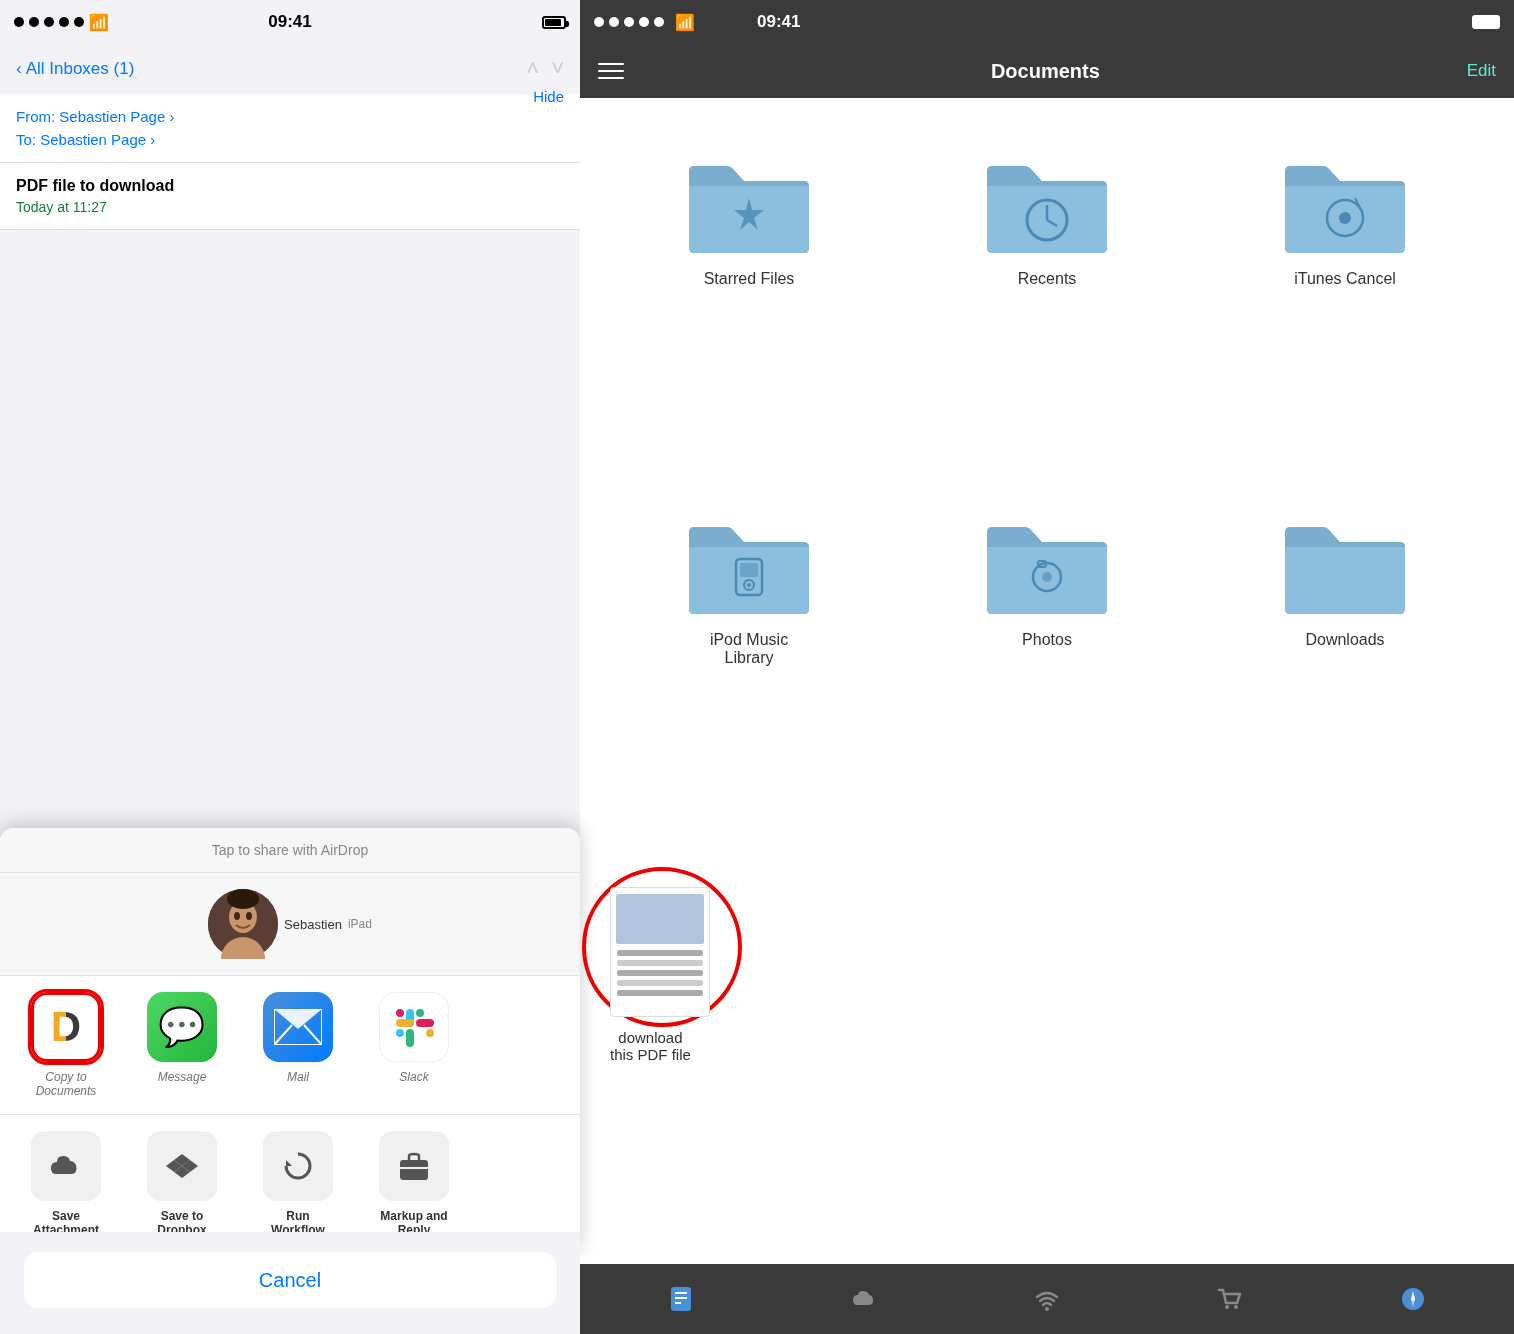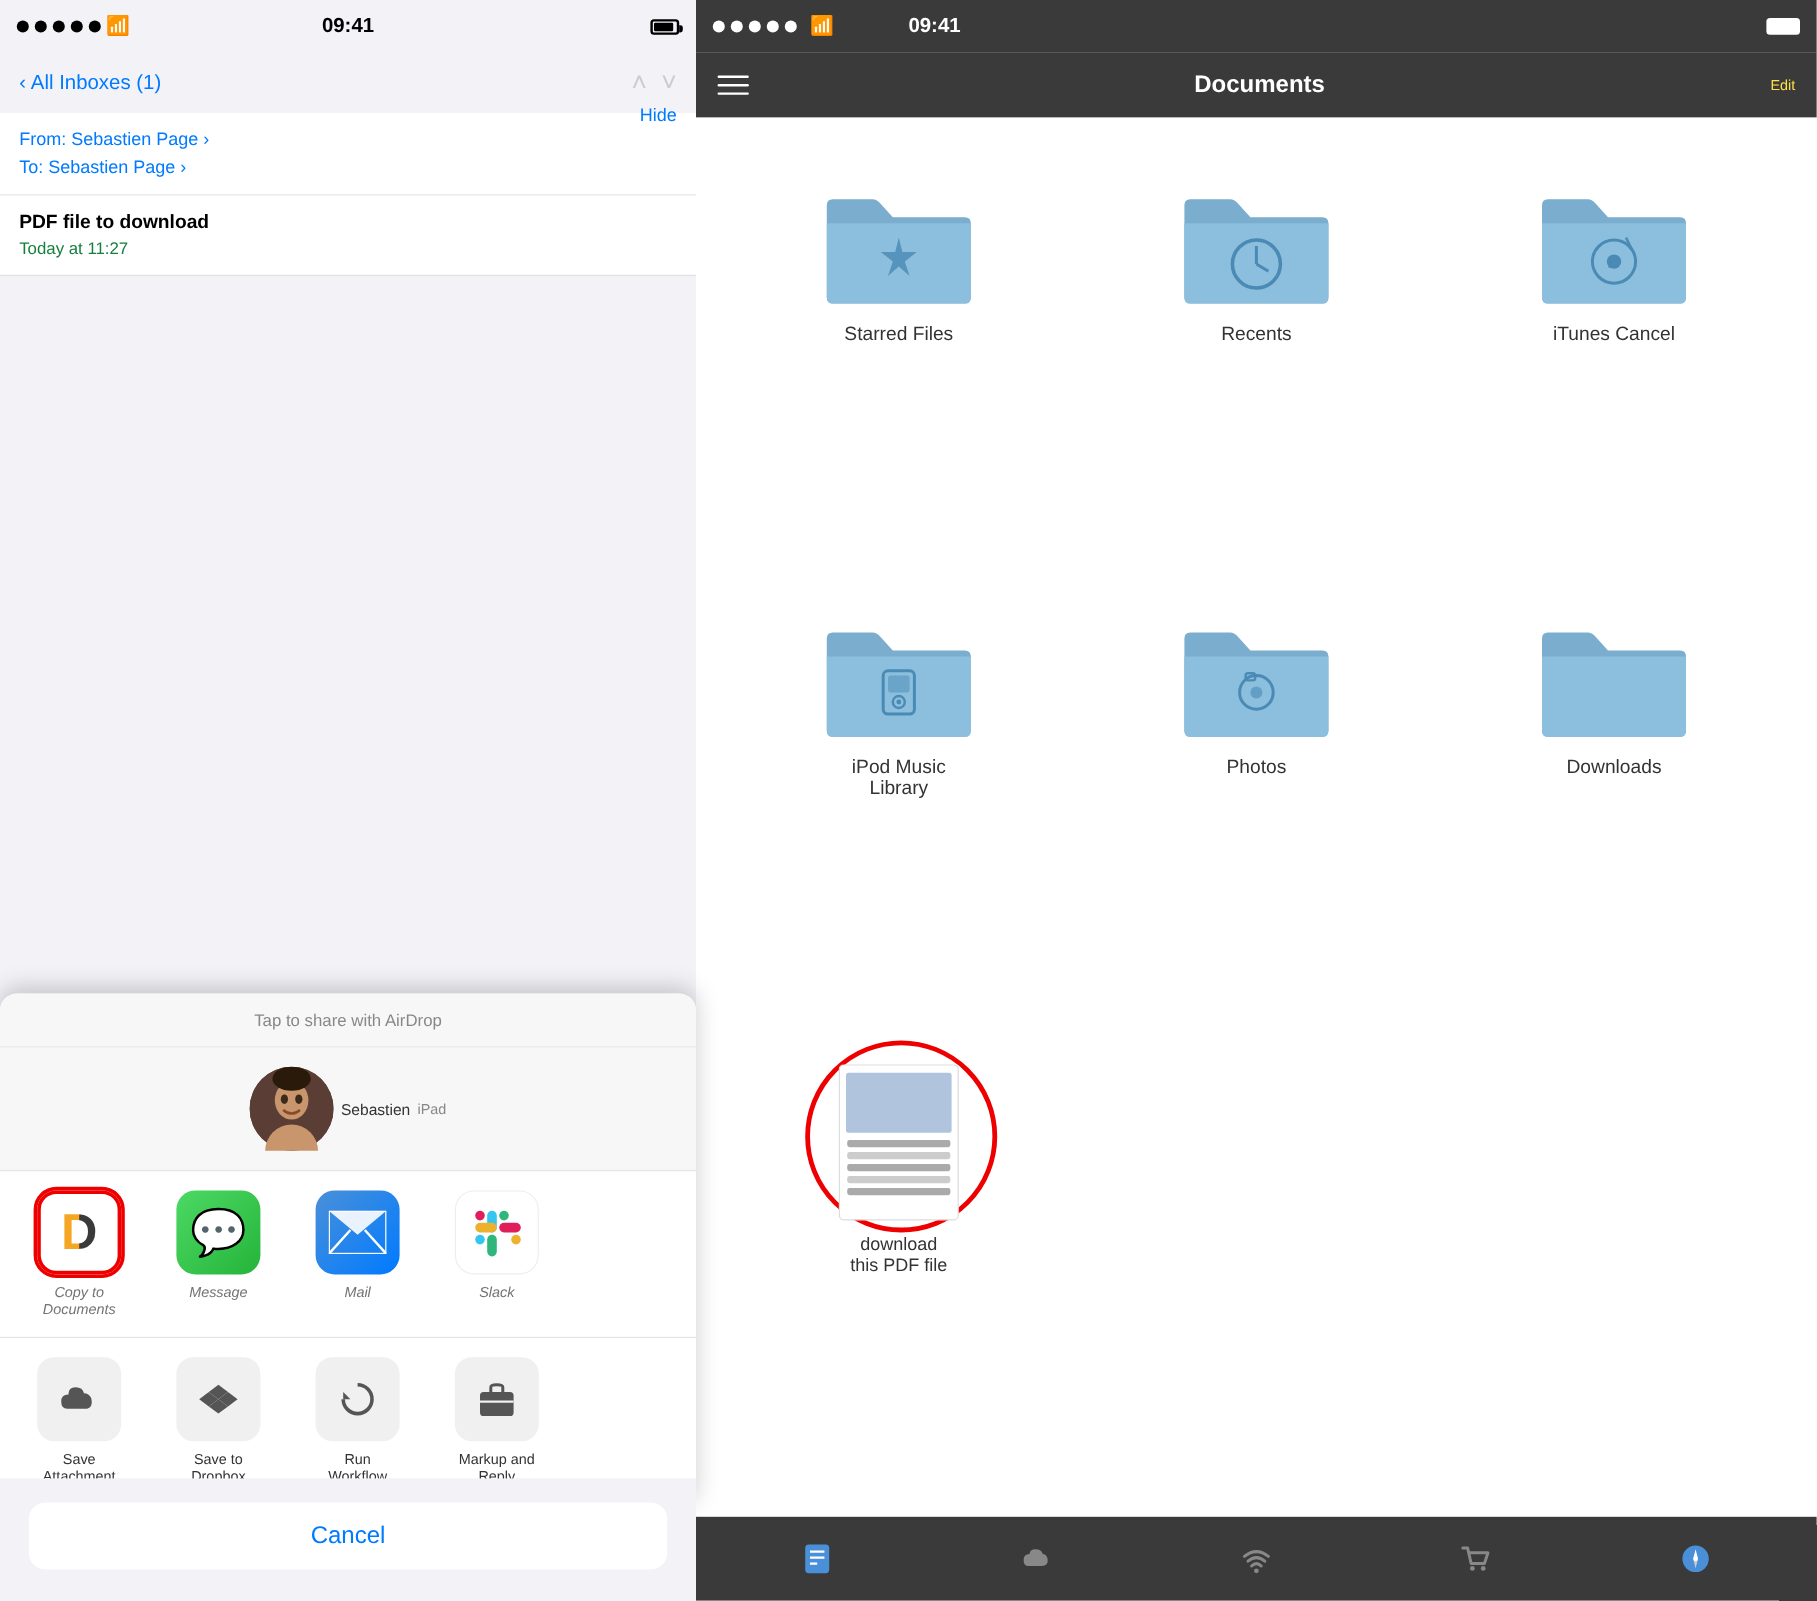--- a/index.html
+++ b/index.html
@@ -154,21 +154,21 @@
     .app-label { font-size: 12px; color: #737373; text-align: center; font-style: italic; }
 
     
     .action-row {
       display: flex;
       padding: 16px;
       gap: 16px;
       border-bottom: 1px solid #e5e5e5;
     }
     .action-item {
-      display: flex; flex-direction: column; align-items: center; gap: 8px; min-width: 100px;
+      display: flex; flex-direction: column; align-items: center; gap: 8px; min-width: 100px; font-weight: bold;
     }
     .action-icon-wrap {
       width: 70px; height: 70px; border-radius: 14px;
       background: #f0f0f0; display: flex; align-items: center; justify-content: center;
     }
     .action-label { font-size: 12px; color: #333; text-align: center; }
 
     
     .cancel-btn {
       background: #fff;
@@ -214,21 +214,21 @@
       height: 54px;
       background: #3a3a3a;
       display: flex;
       align-items: center;
       padding: 0 18px;
       justify-content: space-between;
     }
     .hamburger { display: flex; flex-direction: column; gap: 5px; cursor: pointer; }
     .hamburger-line { width: 26px; height: 2px; background: #fff; border-radius: 2px; }
     .top-bar-title { font-size: 20px; font-weight: 600; color: #fff; }
-    .edit-btn { color: #fde047; font-size: 12px; }
+    .edit-btn { color: #5eead4; font-size: 17px; }
 
     
     .folders-grid {
       display: grid;
       grid-template-columns: repeat(3, 1fr);
       gap: 0;
       padding: 30px 20px 0;
       background: #fff;
       flex: 1;
     }
@@ -238,21 +238,21 @@
       cursor: pointer;
     }
 
     
     .folder-svg { width: 130px; height: 110px; }
 
     .folder-label { font-size: 16px; color: #333; text-align: center; }
 
     
     .file-item {
-      display: flex; flex-direction: column; align-items: center; padding: 20px 10px; gap: 12px;
+      display: flex; flex-direction: column; align-items: flex-start; padding: 20px 10px; gap: 12px;
       cursor: pointer; position: relative;
     }
 
     .file-thumbnail {
       width: 100px; height: 130px; background: #fff;
       border: 1px solid #ddd; border-radius: 4px; overflow: hidden;
       position: relative;
     }
 
     .file-circle {

